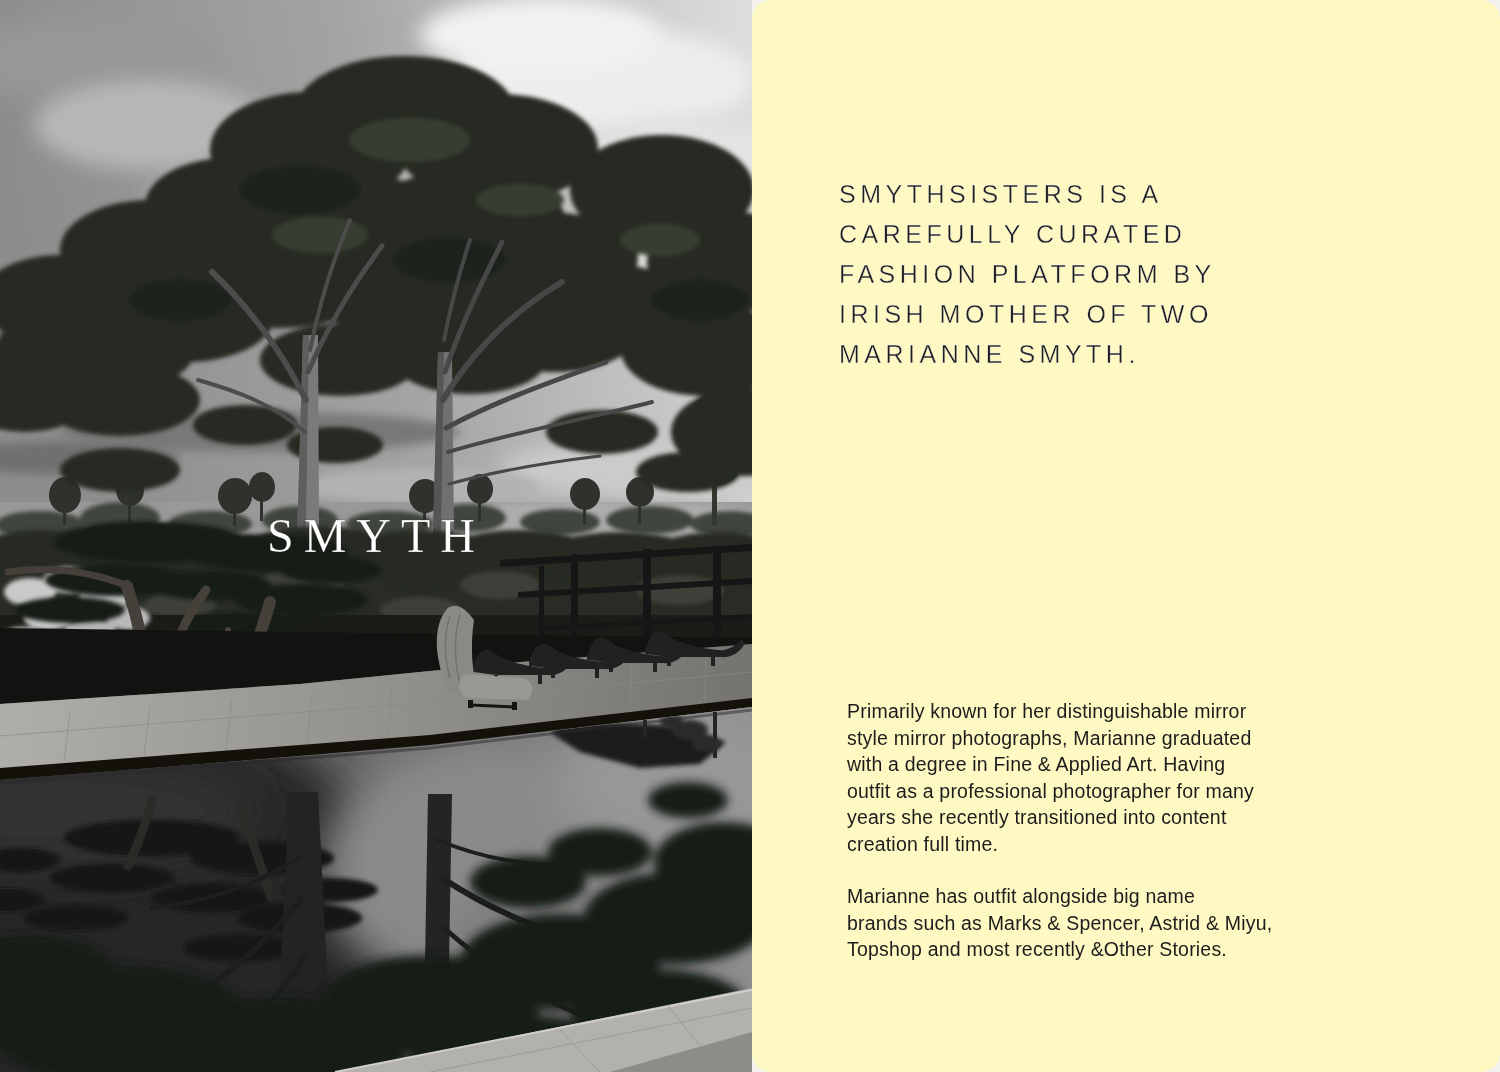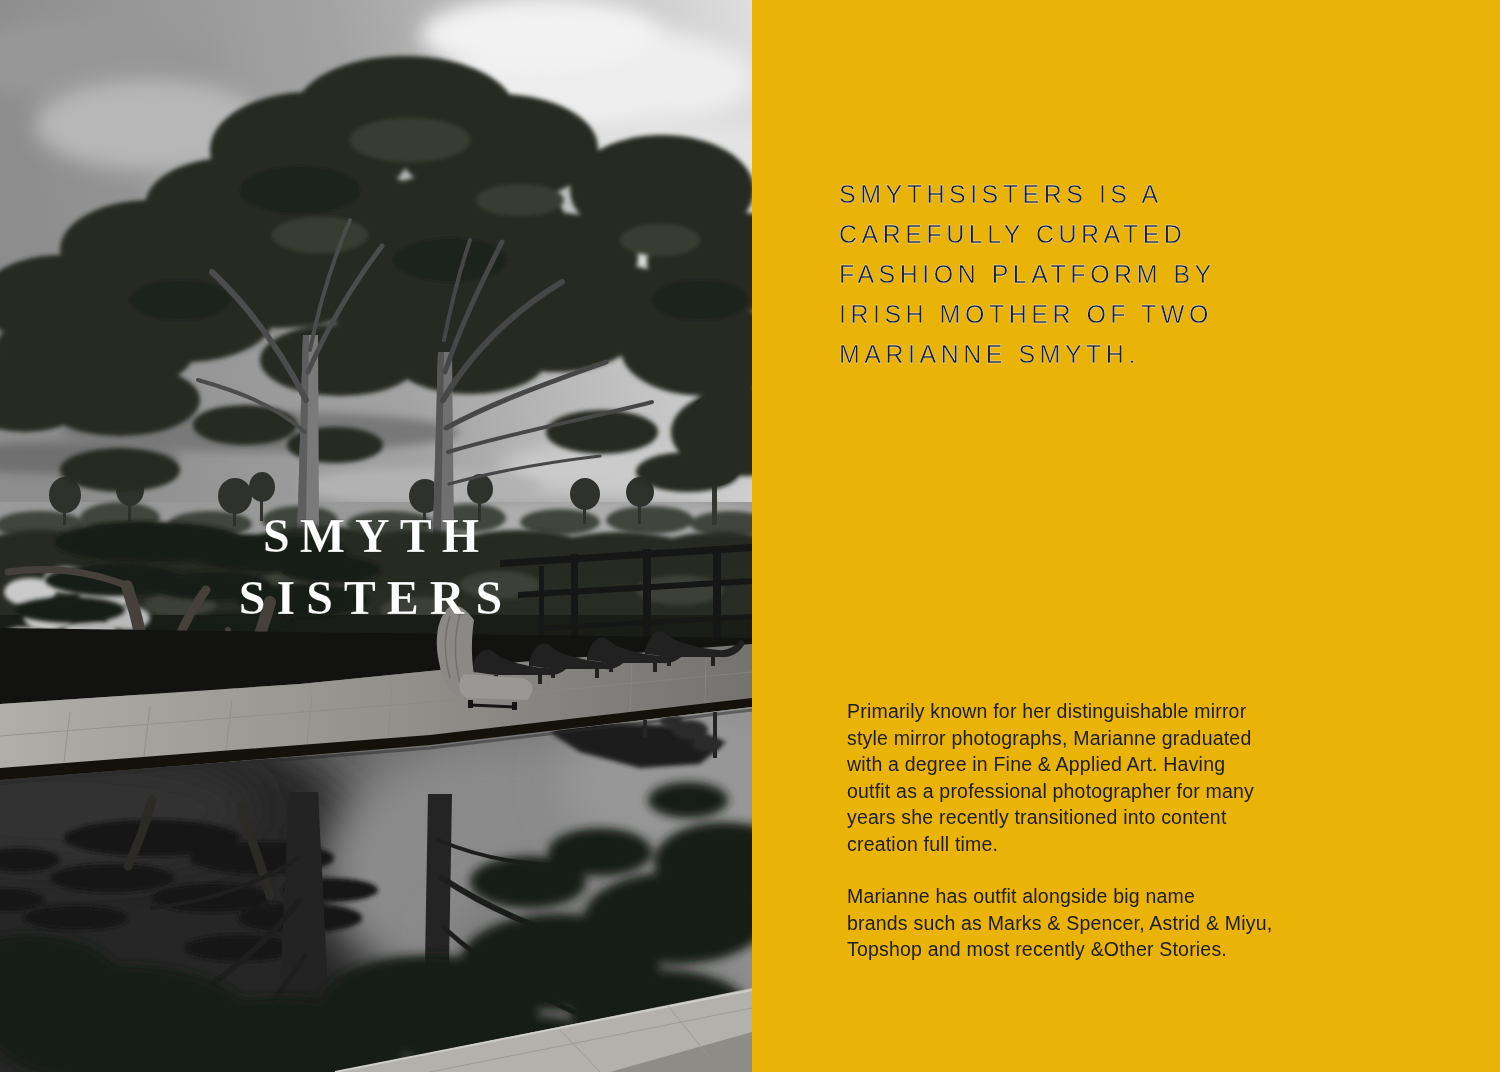--- a/index.html
+++ b/index.html
@@ -7,26 +7,26 @@
        font-family:"Liberation Sans",sans-serif;}
   .page{display:flex;width:1500px;height:1072px;}
 
   
   .photo-panel{position:relative;flex:0 0 752px;width:752px;height:1072px;
                overflow:hidden;background:#6f6f6f;}
   .photo-panel svg{display:block;}
   .logo{position:absolute;left:0;right:0;top:505px;text-align:center;
         color:#ffffff;font-family:"Liberation Serif",serif;
         -webkit-text-stroke:0.4px rgba(25,25,25,0.45);}
-  .logo-line{line-height:62px;font-size:48px;font-weight:700;}
+  .logo-line{line-height:62px;font-size:48px;font-weight:400;}
   .logo-line1{letter-spacing:10px;}
   .logo-line2{letter-spacing:11px;}
 
   
-  .content-panel{position:relative;flex:1;background:#eab308;}
+  .content-panel{position:relative;flex:1;background:#fef9c3;border-radius:19px;}
   .intro-heading{position:absolute;left:87px;top:174px;
         font-size:25px;line-height:40px;letter-spacing:4.5px;
         font-weight:300;color:#1e1e1e;white-space:nowrap;
         -webkit-text-stroke:0.35px #f2f1ed;}
   .about{position:absolute;left:87px;top:690px;
         font-size:19.5px;line-height:26.5px;letter-spacing:0.2px;
         color:#1c1c1c;}
   .para{margin:8px;}
   .para + .para{margin-top:26px;}
   .p-line{white-space:nowrap;}
@@ -388,21 +388,20 @@
             <line x1="560" y1="1030" x2="600" y2="1072"></line>
             <line x1="668" y1="1006" x2="710" y2="1058"></line>
             <line x1="430" y1="1072" x2="752" y2="1008"></line>
           </g>
         </g>
       </g>
     </svg>
 
     <div class="logo">
       <div class="logo-line logo-line1">SMYTH</div>
-      <div class="logo-line logo-line2">SISTERS</div>
     </div>
   </div>
 
   <div class="content-panel">
 
     <div class="intro-heading">
       <div class="h-line">SMYTHSISTERS IS A</div>
       <div class="h-line">CAREFULLY CURATED</div>
       <div class="h-line">FASHION PLATFORM BY</div>
       <div class="h-line">IRISH MOTHER OF TWO</div>

